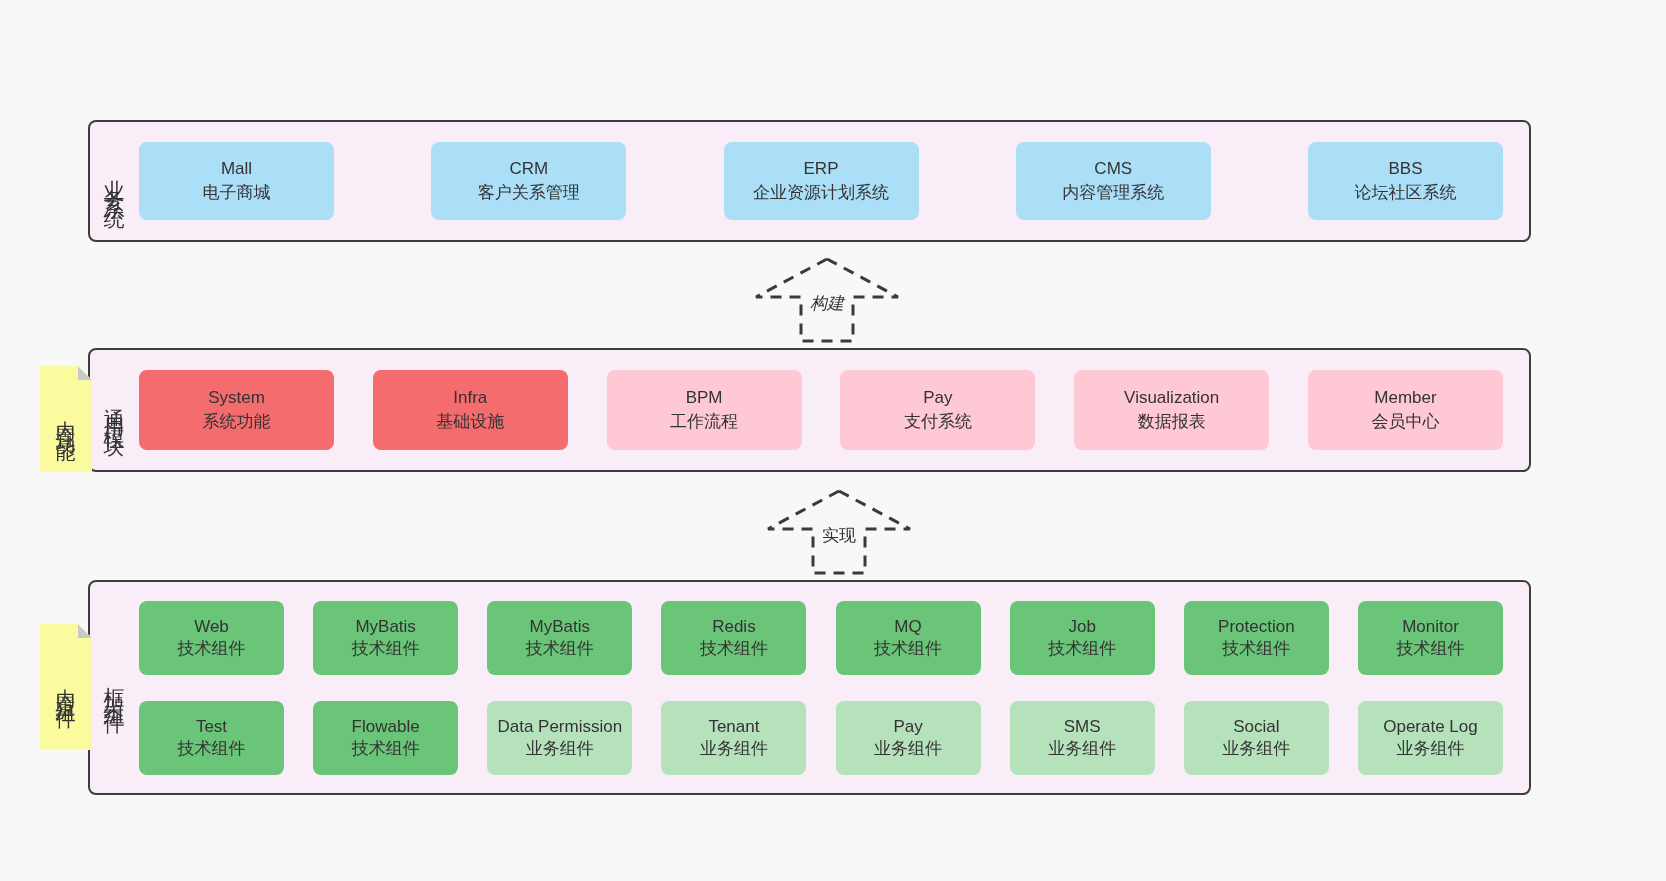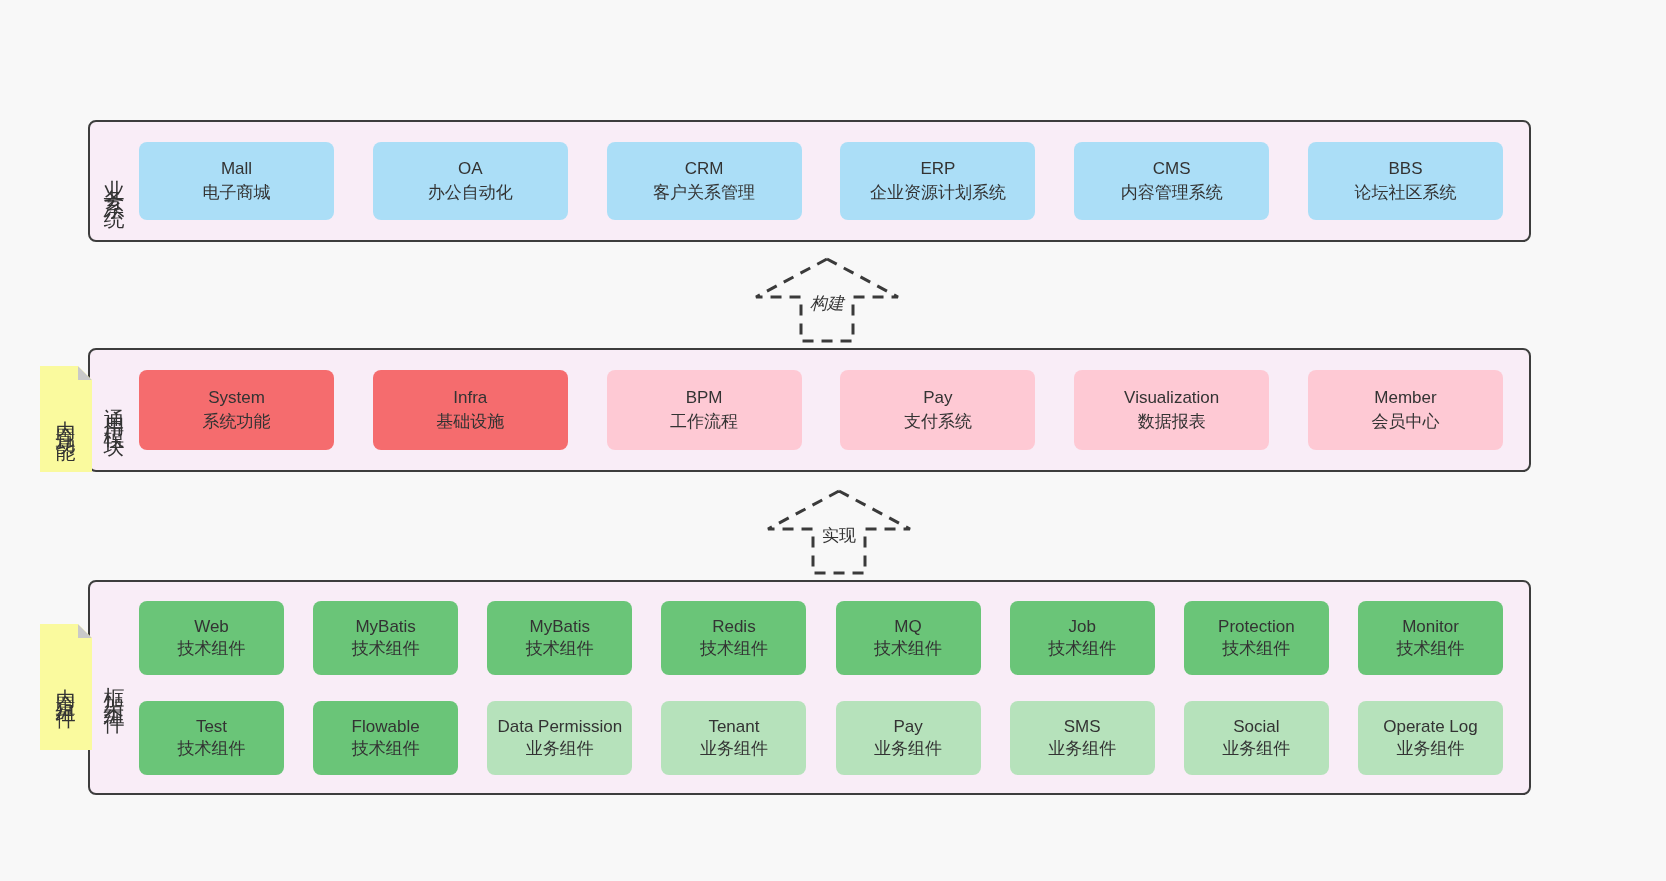--- a/index.html
+++ b/index.html
@@ -61,24 +61,20 @@
 
   <div class="band band-1">
     <span class="vlabel">业务系统</span>
     <div class="inner">
       <div class="row">
         <div class="box b-blue">
           <div>Mall</div>
           <div>电子商城</div>
         </div>
         <div class="box b-blue">
-          <div>OA</div>
-          <div>办公自动化</div>
-        </div>
-        <div class="box b-blue">
           <div>CRM</div>
           <div>客户关系管理</div>
         </div>
         <div class="box b-blue">
           <div>ERP</div>
           <div>企业资源计划系统</div>
         </div>
         <div class="box b-blue">
           <div>CMS</div>
           <div>内容管理系统</div>

